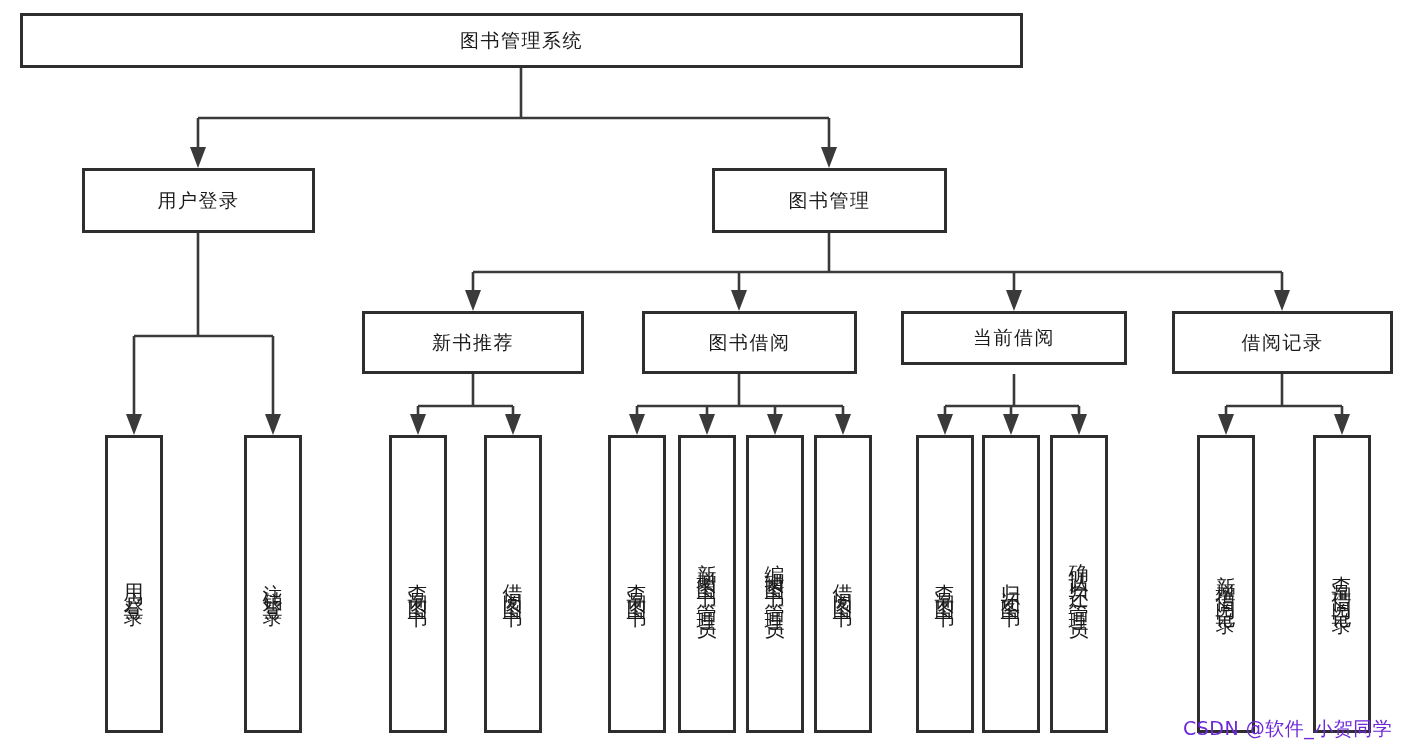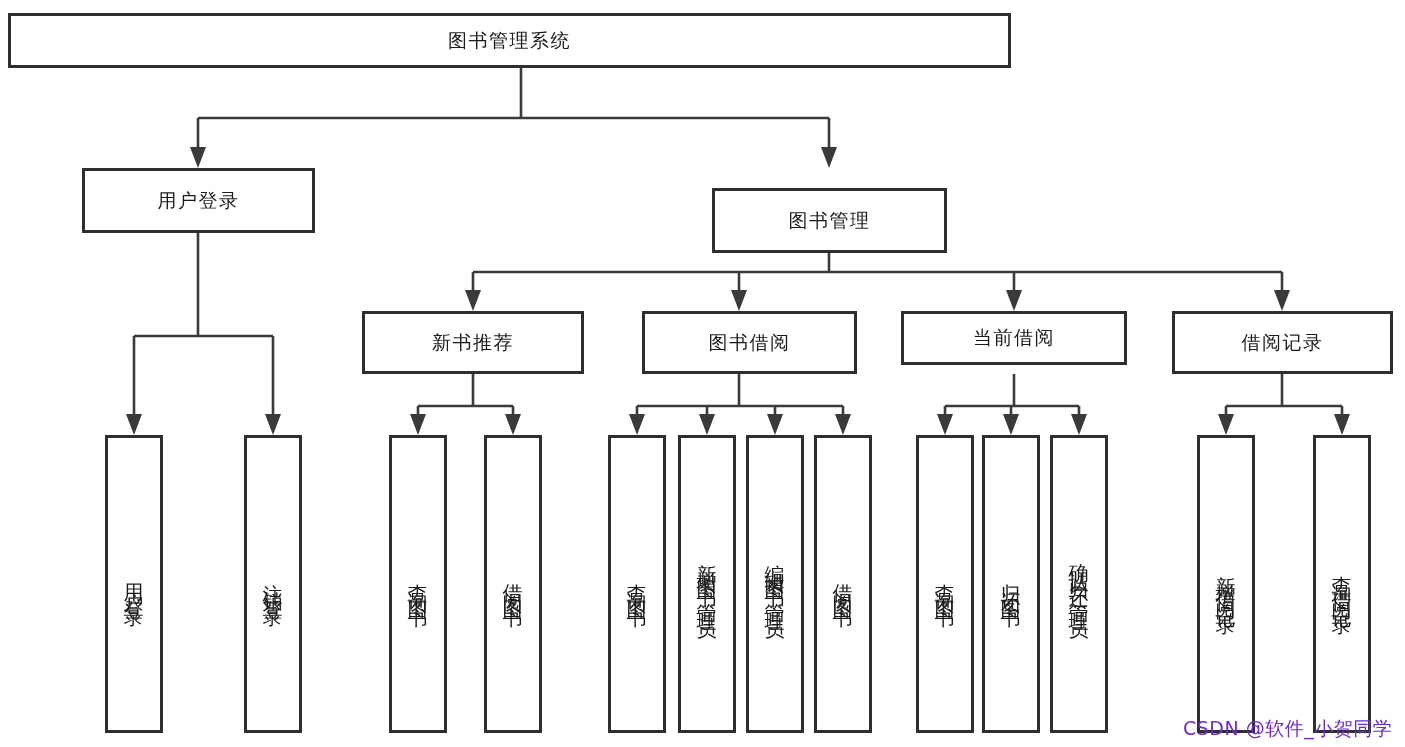--- a/index.html
+++ b/index.html
@@ -77,28 +77,28 @@
              M1282 374 V406 M1226 406 H1342 M1226 406 V417 M1342 406 V417"></path>
     <path fill="#3a3a3a" stroke="none" d="M190 147 H206 L198 168 Z M821 147 H837 L829 168 Z
              M465 290 H481 L473 311 Z M731 290 H747 L739 311 Z M1006 290 H1022 L1014 311 Z M1274 290 H1290 L1282 311 Z
              M126 414 H142 L134 435 Z M265 414 H281 L273 435 Z
              M410 414 H426 L418 435 Z M505 414 H521 L513 435 Z
              M629 414 H645 L637 435 Z M699 414 H715 L707 435 Z M767 414 H783 L775 435 Z M835 414 H851 L843 435 Z
              M937 414 H953 L945 435 Z M1003 414 H1019 L1011 435 Z M1071 414 H1087 L1079 435 Z
              M1218 414 H1234 L1226 435 Z M1334 414 H1350 L1342 435 Z"></path>
   </svg>
 
-  <div class="node" style="left:8px; top:13px; width:1003px; height:55px;">
+  <div class="node" style="left:20px; top:13px; width:1003px; height:55px;">
     <span>图书管理系统</span>
   </div>
 
   <div class="node" style="left:82px; top:168px; width:233px; height:65px;">
     <span>用户登录</span>
   </div>
-  <div class="node" style="left:712px; top:168px; width:235px; height:65px;margin-top:20px;">
+  <div class="node" style="left:712px; top:168px; width:235px; height:65px;">
     <span>图书管理</span>
   </div>
 
   <div class="node" style="left:362px; top:311px; width:222px; height:63px;">
     <span>新书推荐</span>
   </div>
   <div class="node" style="left:632px; top:311px; width:215px; height:63px;margin-left:10px;">
     <span>图书借阅</span>
   </div>
   <div class="node" style="left:901px; top:311px; width:226px; height:54px;">

